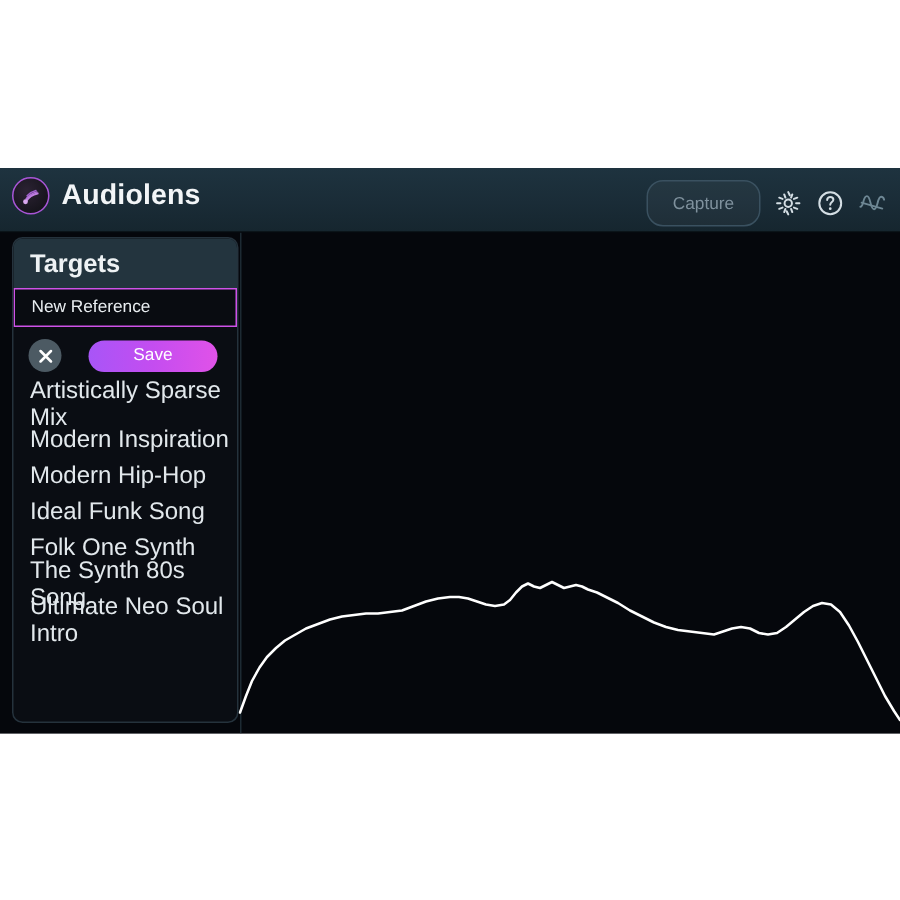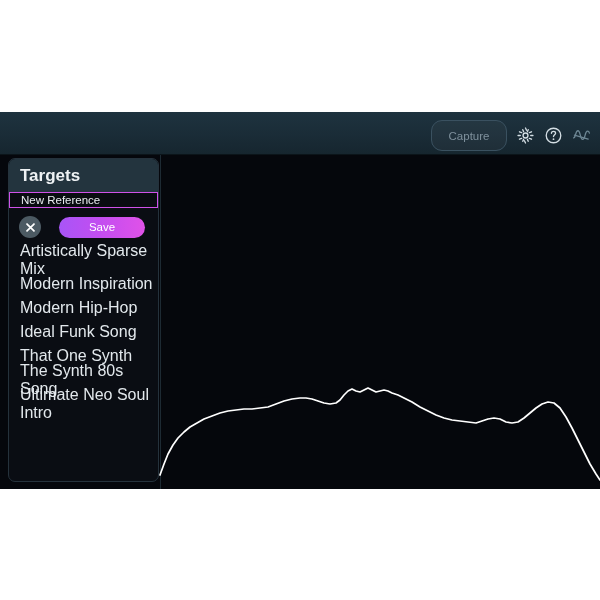--- a/index.html
+++ b/index.html
@@ -120,21 +120,21 @@
     box-sizing: border-box;
   }
   #targets-title {
     color: #eef2f4;
     font-size: 17px;
     font-weight: bold;
   }
 
   #new-reference-input {
     margin: 0;
-    height: 16px;
+    height: 26px;
     border: 1.6px solid #cf52e8;
     background: #090c11;
     color: #e9eef1;
     font-size: 11.5px;
     font-family: "Liberation Sans", sans-serif;
     display: flex;
     align-items: center;
     padding-left: 11px;
     box-sizing: border-box;
     width: 100%;
@@ -186,20 +186,31 @@
     box-sizing: border-box;
   }
 </style>
 </head>
 <body>
 
 <div id="app-window">
 
   <div id="titlebar">
 
+    <div id="brand">
+      <span id="logo-icon">
+        <svg width="21" height="21" viewBox="0 0 21 21" style="position:absolute;left:1px;top:1px;">
+          <path d="M7 14.5 C9 11.5 12 9.5 15 9" stroke="#c07fe0" stroke-width="1.5" fill="none" stroke-linecap="round"></path>
+          <path d="M7.5 12.5 C9.5 10 12 8.5 14.5 8" stroke="#b070d8" stroke-width="1.1" fill="none" stroke-linecap="round"></path>
+          <path d="M8 10.5 C10 8.5 12 7.5 14 7" stroke="#a060cc" stroke-width="0.9" fill="none" stroke-linecap="round"></path>
+          <circle cx="7" cy="14.5" r="1.6" fill="#d9a8ee"></circle>
+        </svg>
+      </span>
+      <span id="app-title">Audiolens</span>
+    </div>
 
     <div id="header-right">
 
       <div id="capture-button">Capture</div>
 
       <svg class="hdr-icon" viewBox="0 0 24 24">
         <g fill="none" stroke="#d4dee4" stroke-width="1.7" stroke-linecap="round" stroke-linejoin="round">
           <circle cx="12" cy="12" r="3.1"></circle>
           <path d="M12 2.6 L13.3 5.3 M12 21.4 L10.7 18.7 M19.6 7.3 L16.8 8.3 M4.4 16.7 L7.2 15.7 M19.6 16.7 L16.8 15.7 M4.4 7.3 L7.2 8.3 M21.4 12 L18.6 12 M2.6 12 L5.4 12"></path>
           <path d="M8.6 4.6 L9.6 7.2 M15.4 19.4 L14.4 16.8 M15.4 4.6 L14.4 7.2 M8.6 19.4 L9.6 16.8"></path>
@@ -251,21 +262,21 @@
         <div class="target-item">
           <span>Modern Inspiration</span>
         </div>
         <div class="target-item">
           <span>Modern Hip-Hop</span>
         </div>
         <div class="target-item">
           <span>Ideal Funk Song</span>
         </div>
         <div class="target-item">
-          <span>That One Synth</span>
+          <span>Folk One Synth</span>
         </div>
         <div class="target-item">
           <span>The Synth 80s Song</span>
         </div>
         <div class="target-item">
           <span>Ultimate Neo Soul Intro</span>
         </div>
       </div>
 
   </div>

